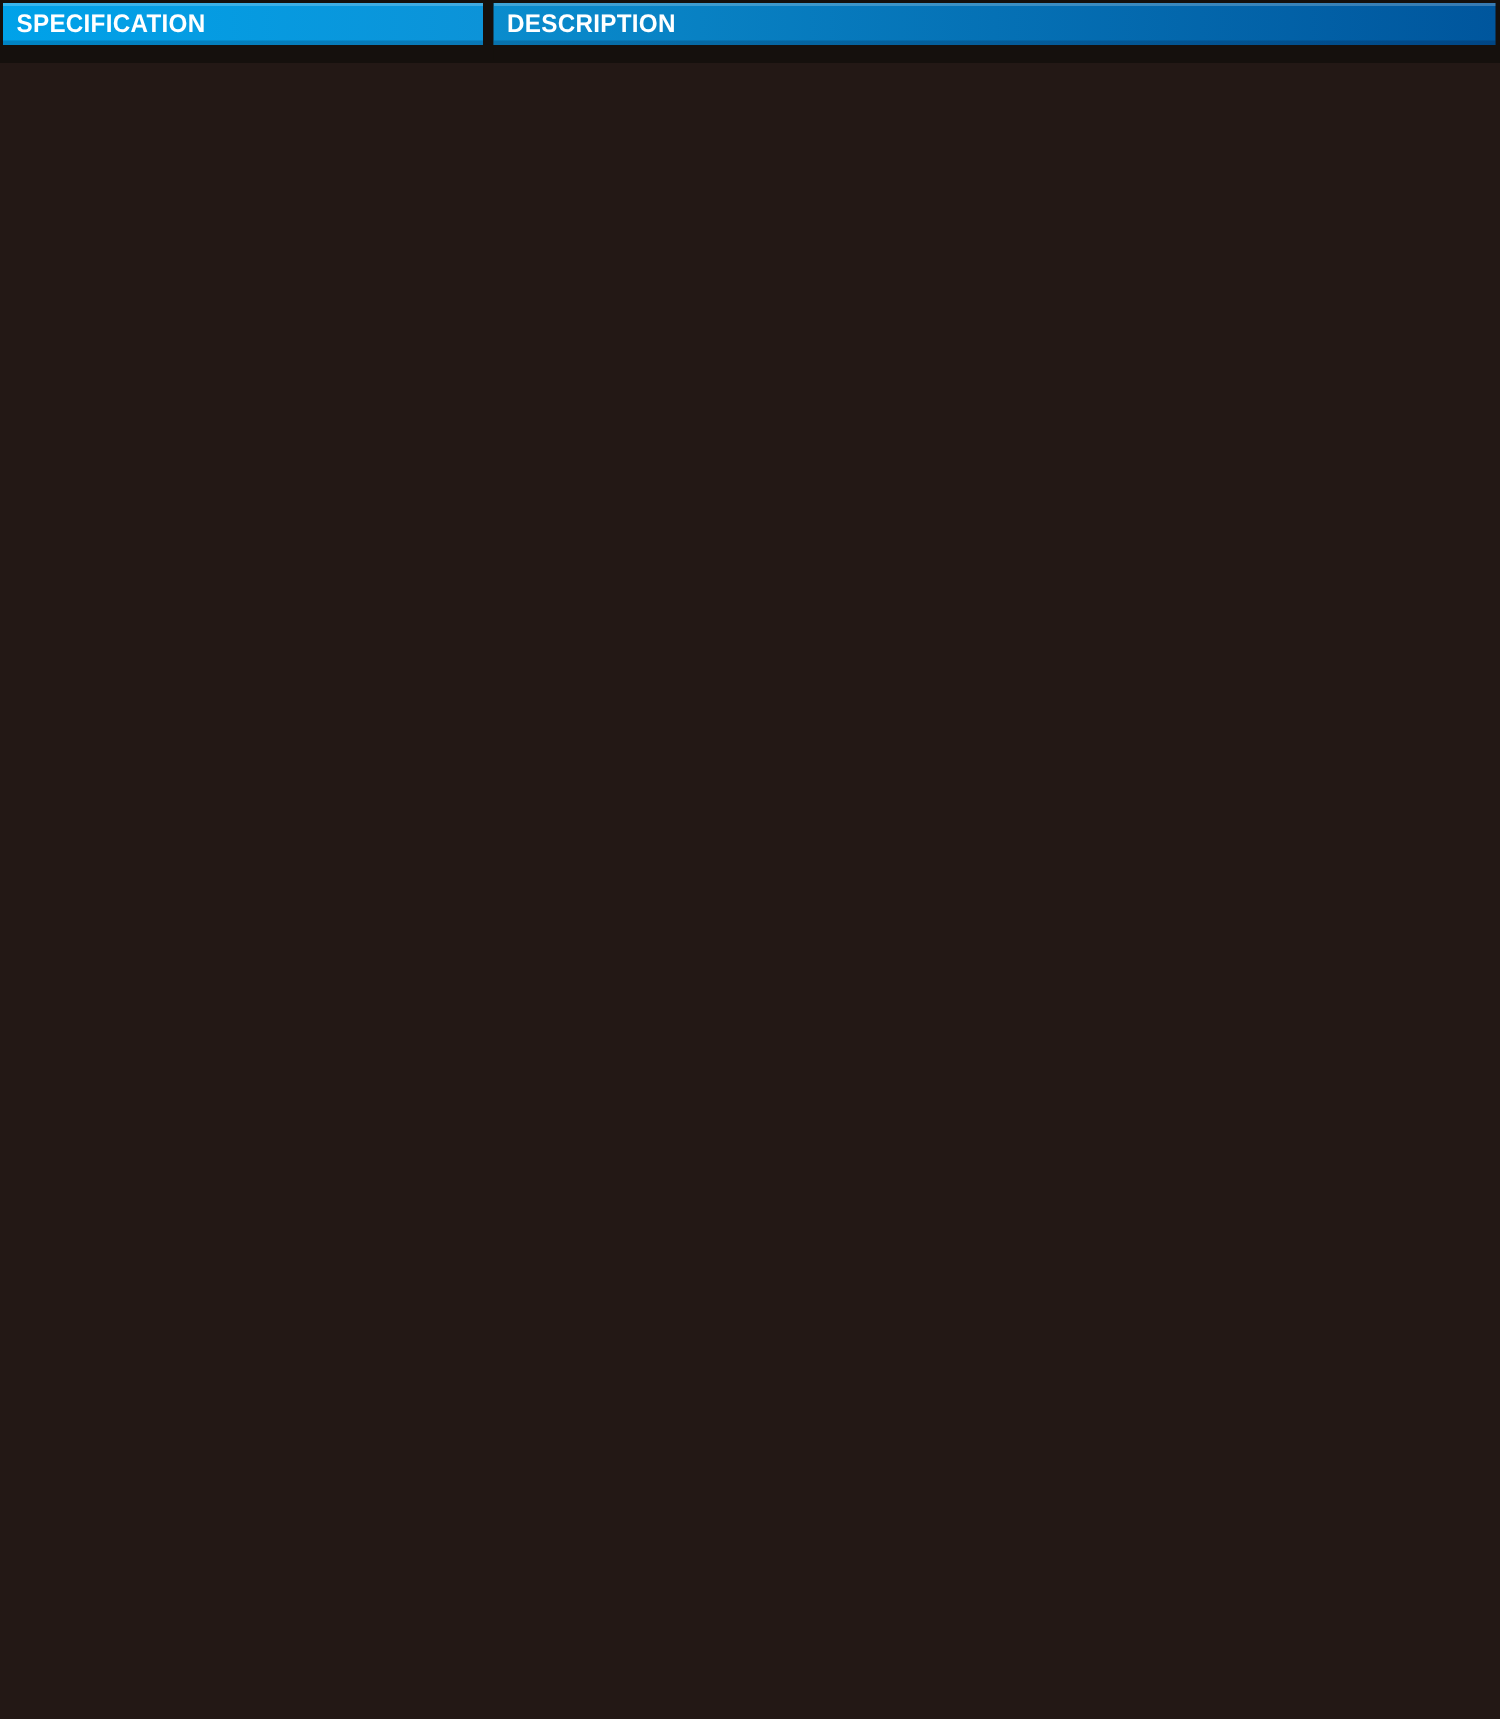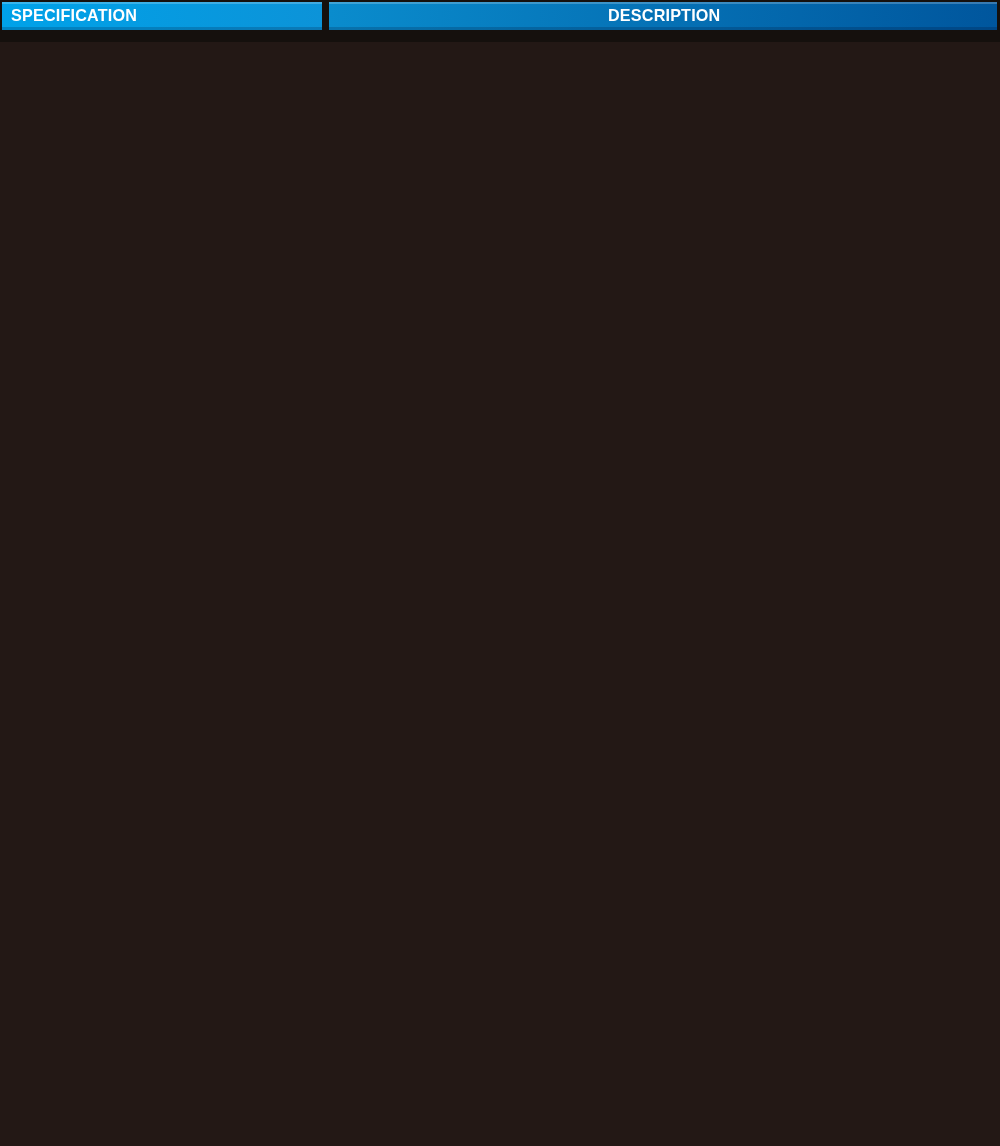--- a/index.html
+++ b/index.html
@@ -50,21 +50,20 @@
 
   .header-divider {
     width: 7px;
     height: 38px;
     background: #15100d;
   }
 
   .header-cell.desc {
     flex: 1;
     background: linear-gradient(to right, #0a8ccd, #00569d);
-    justify-content: center;
   }
 
   .header-label {
     color: #ffffff;
     font-weight: bold;
     font-size: 17px;
     letter-spacing: 0.2px;
     transform: scaleX(0.95);
     transform-origin: left center;
     white-space: nowrap;

